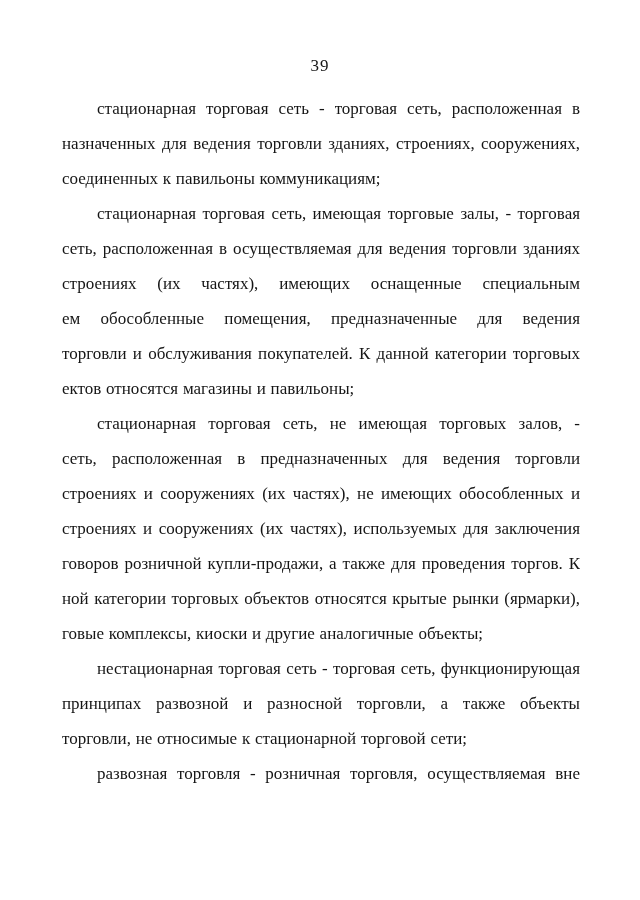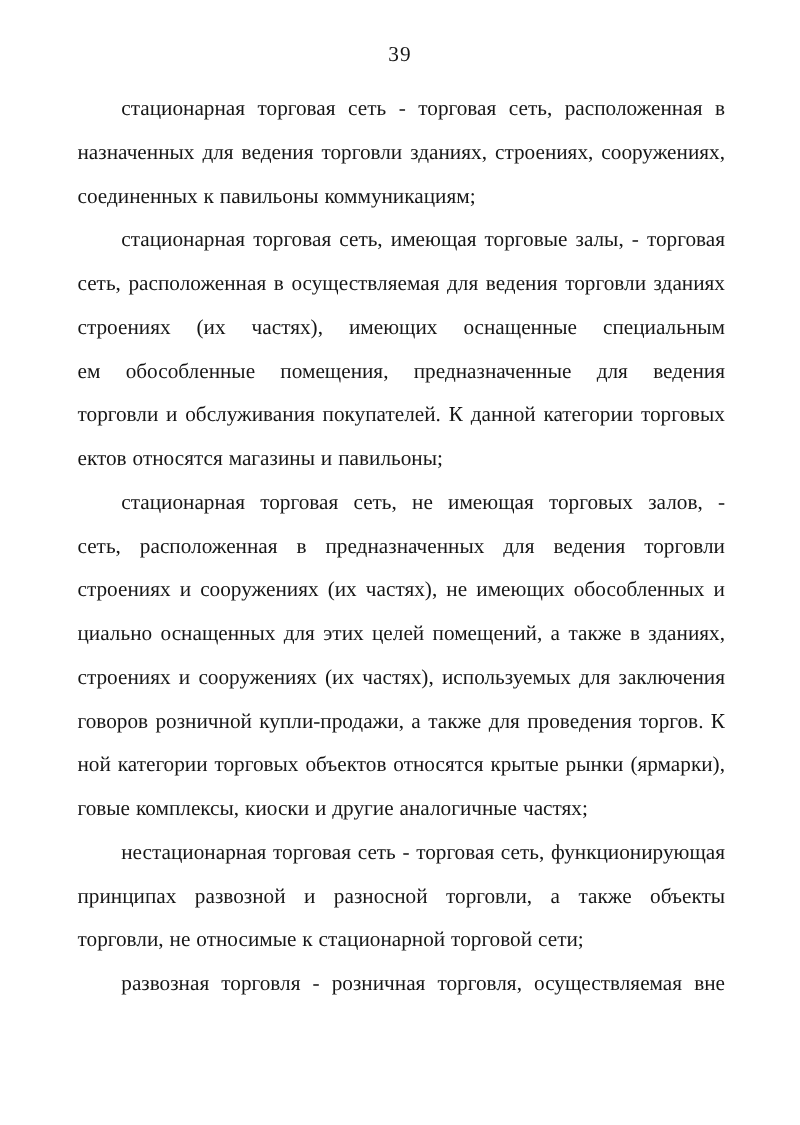--- a/index.html
+++ b/index.html
@@ -10,21 +10,21 @@
   .page {
     position: relative;
     width: 640px;
     height: 900px;
     background: #ffffff;
     overflow: hidden;
     font-family: "Liberation Serif", serif;
     color: #151515;
   }
   .page-number {
-    padding-top: 34px;
+    padding-top: 56px;
     width: 640px;
     text-align: center;
     font-size: 17px;
     line-height: 20px;
     letter-spacing: 1px;
   }
   .content {
     margin: 15px 0 0 62px;
     width: 518px;
     font-size: 17px;
@@ -64,25 +64,24 @@
         <div class="line">сеть, расположенная в осуществляемая для ведения торговли зданиях и</div>
         <div class="line">строениях (их частях), имеющих оснащенные специальным оборудовани-</div>
         <div class="line">ем обособленные помещения, предназначенные для ведения розничной</div>
         <div class="line">торговли и обслуживания покупателей. К данной категории торговых объ-</div>
         <div class="line para-end">ектов относятся магазины и павильоны;</div>
       </div>
       <div class="paragraph">
         <div class="line first">стационарная торговая сеть, не имеющая торговых залов, - торговая</div>
         <div class="line">сеть, расположенная в предназначенных для ведения торговли зданиях,</div>
         <div class="line">строениях и сооружениях (их частях), не имеющих обособленных и спе-</div>
-        <div class="line">циально оснащенных для этих целей помещений, а также в зданиях,</div>
         <div class="line">строениях и сооружениях (их частях), используемых для заключения до-</div>
         <div class="line">говоров розничной купли-продажи, а также для проведения торгов. К дан-</div>
         <div class="line">ной категории торговых объектов относятся крытые рынки (ярмарки), тор-</div>
-        <div class="line para-end">говые комплексы, киоски и другие аналогичные частях;</div>
+        <div class="line para-end">говые комплексы, киоски и другие аналогичные объекты;</div>
       </div>
       <div class="paragraph">
         <div class="line first">нестационарная торговая сеть - торговая сеть, функционирующая на</div>
         <div class="line">принципах развозной и разносной торговли, а также объекты организации</div>
         <div class="line para-end">торговли, не относимые к стационарной торговой сети;</div>
       </div>
       <div class="paragraph">
         <div class="line first">развозная торговля - розничная торговля, осуществляемая вне ста-</div>
       </div>
     </div>

